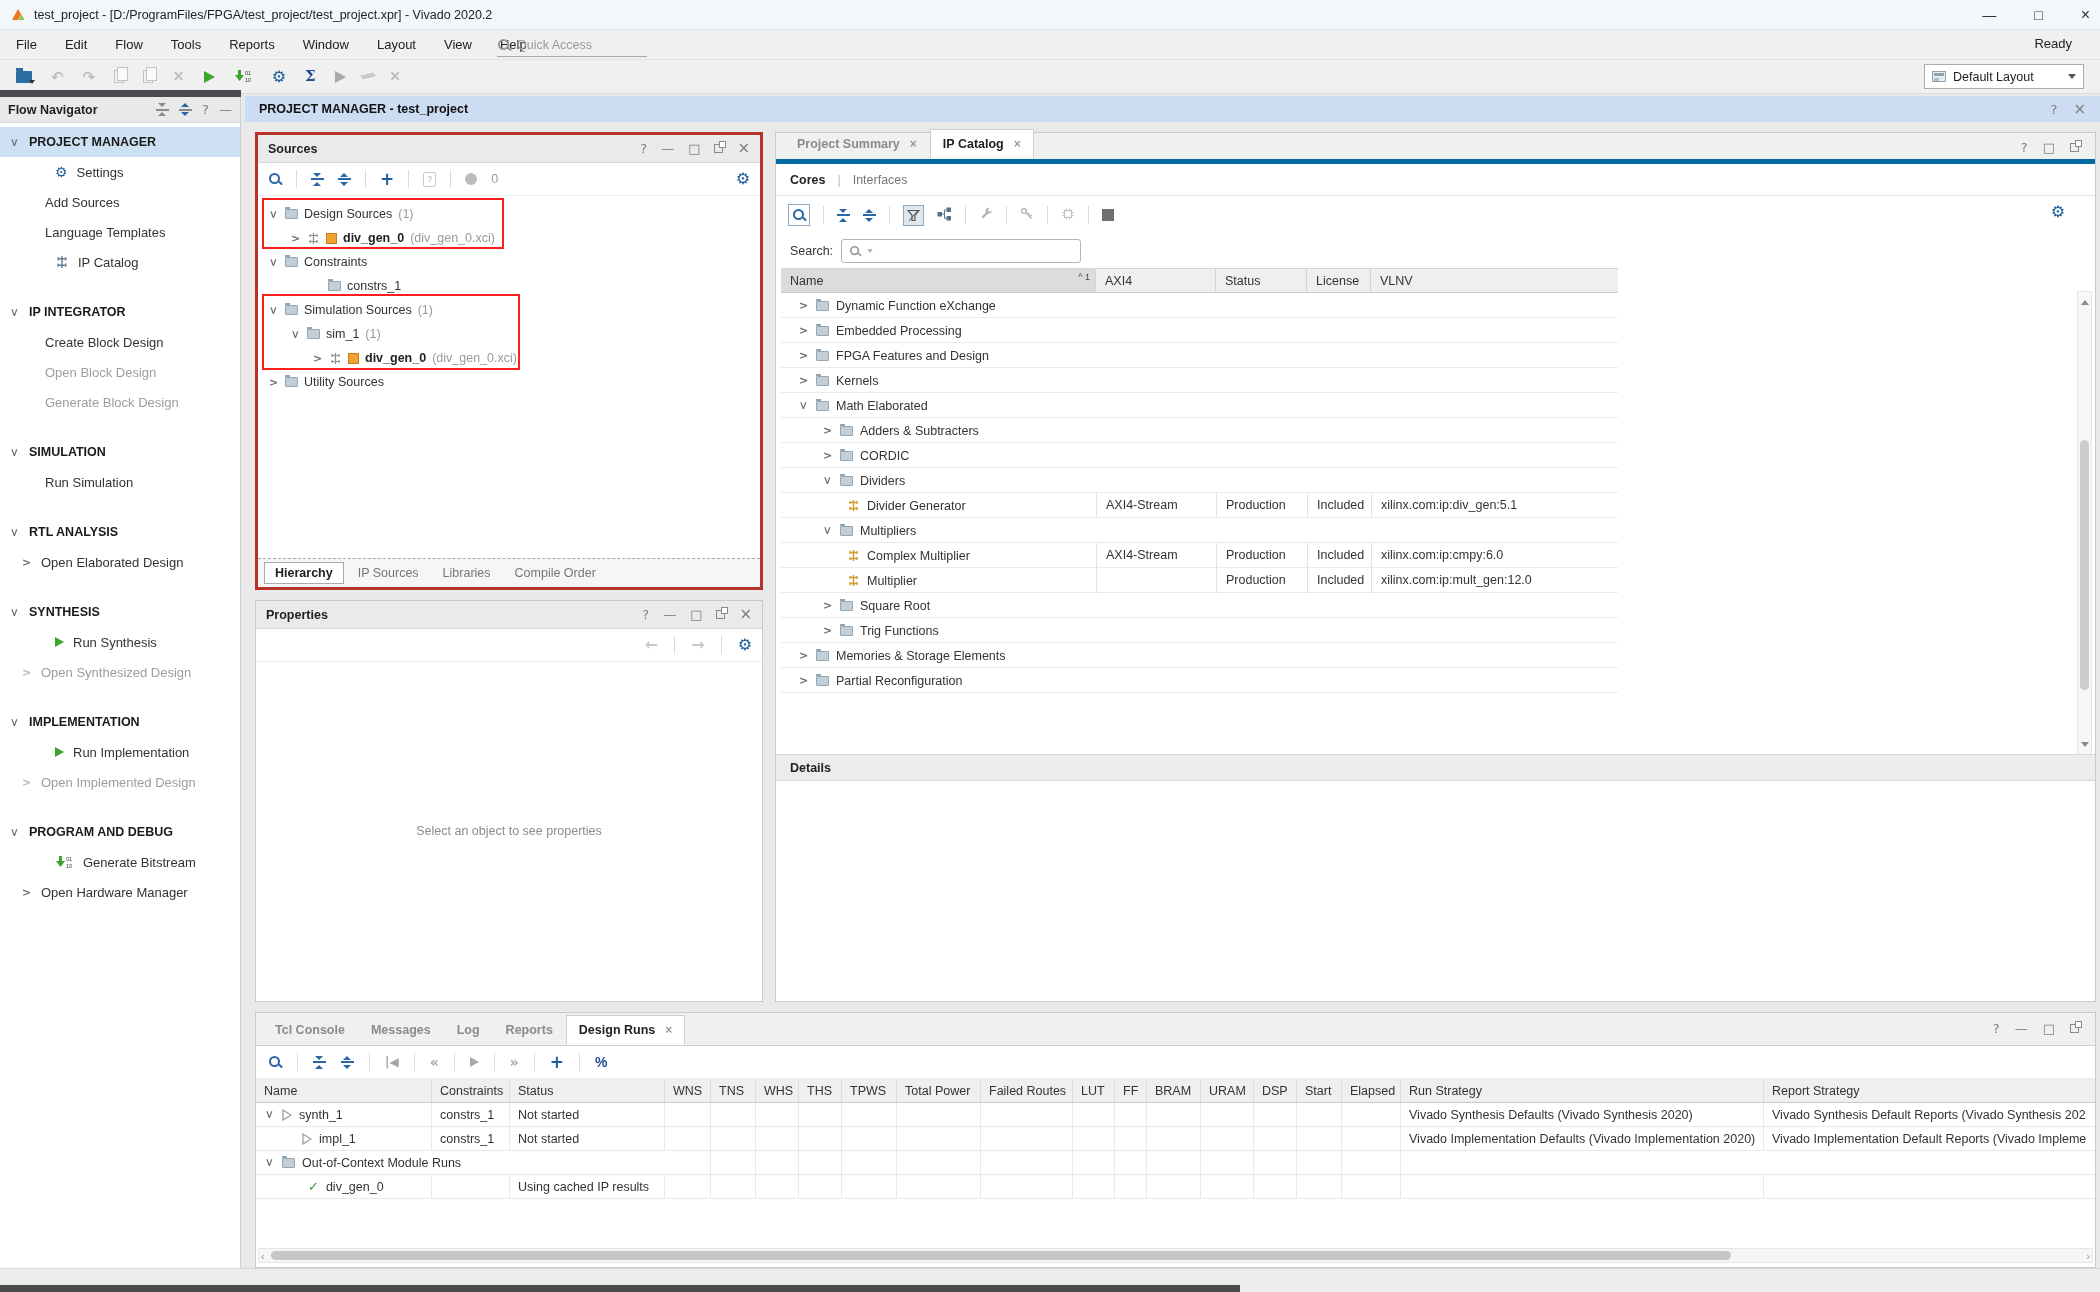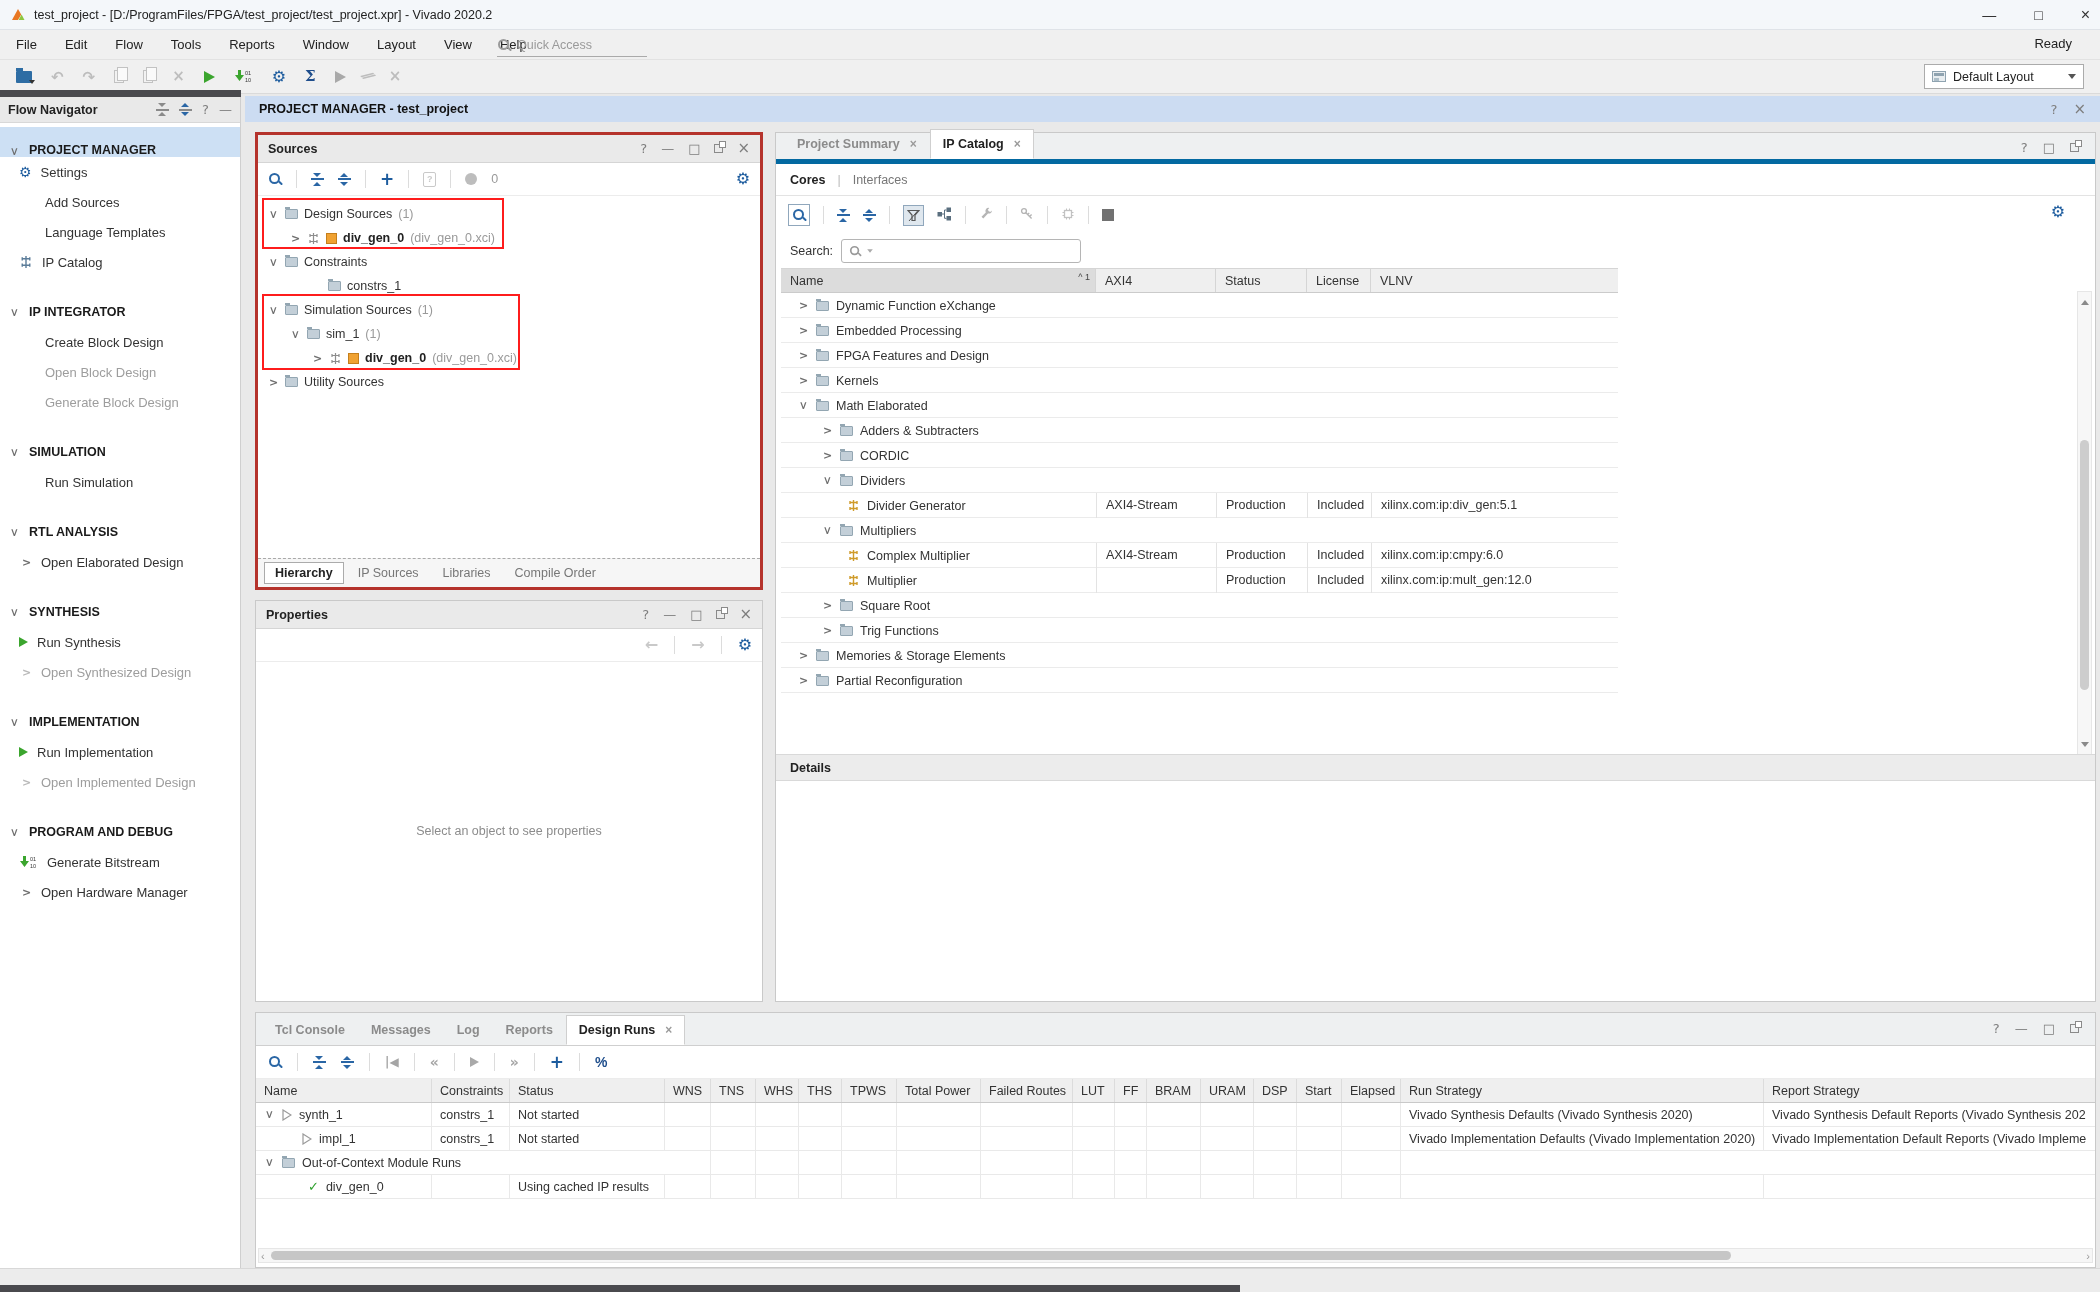--- a/index.html
+++ b/index.html
@@ -76,23 +76,23 @@
   #pmbar { left:245px; top:96px; width:1855px; height:26px; background:#ccdcf2; display:flex; align-items:center; padding:0 14px; }
   #pmbar .t { font-weight:bold; font-size:12.5px; color:#111; }
   #pmbar .ic { margin-left:auto; display:flex; gap:16px; align-items:center; }
   #flownav { left:0; top:97px; width:241px; height:1171px; background:#fff; border-right:1px solid #cfcfcf; }
   #fnhead { height:26px; background:#e9e9e9; border-bottom:1px solid #d8d8d8; display:flex; align-items:center; padding:0 8px; gap:10px; }
   #fnhead .t { font-weight:bold; font-size:12.5px; color:#222; flex:1; }
   #fnbody { padding-top:4px; }
   .fn-sec { margin-bottom:20px; }
   .fn-sech { height:30px; display:flex; align-items:center; gap:9px; padding-left:9px; }
   .fn-sech .t { font-weight:bold; font-size:12.5px; color:#1a1a1a; }
-  .fn-sech.sel { background:#cde0f4;align-items:flex-end; }
+  .fn-sech.sel { background:#cde0f4; }
   .fn-it { height:30px; display:flex; align-items:center; gap:9px; padding-left:45px; font-size:13px; color:#333; }
-  .fn-it.ic { padding-left:19px; }
+  .fn-it.ic { padding-left:19px;margin-left:36px; }
   .fn-it.ch { padding-left:21px; }
   .fn-it.dis { color:#9d9d9d; }
 
   
   .panel { position:absolute; background:#fff; border:1px solid #c9c9c9; }
   .phead { height:28px; background:#eaeaea; border-bottom:1px solid #d5d5d5; display:flex; align-items:center; padding:0 10px; }
   .phead .t { font-weight:bold; font-size:12.5px; color:#222; flex:1; }
   .phead .ic { display:flex; gap:14px; align-items:center; }
   .ptool { height:33px; display:flex; align-items:center; gap:14px; padding:0 10px; border-bottom:1px solid #ececec; background:#fff; }
 

